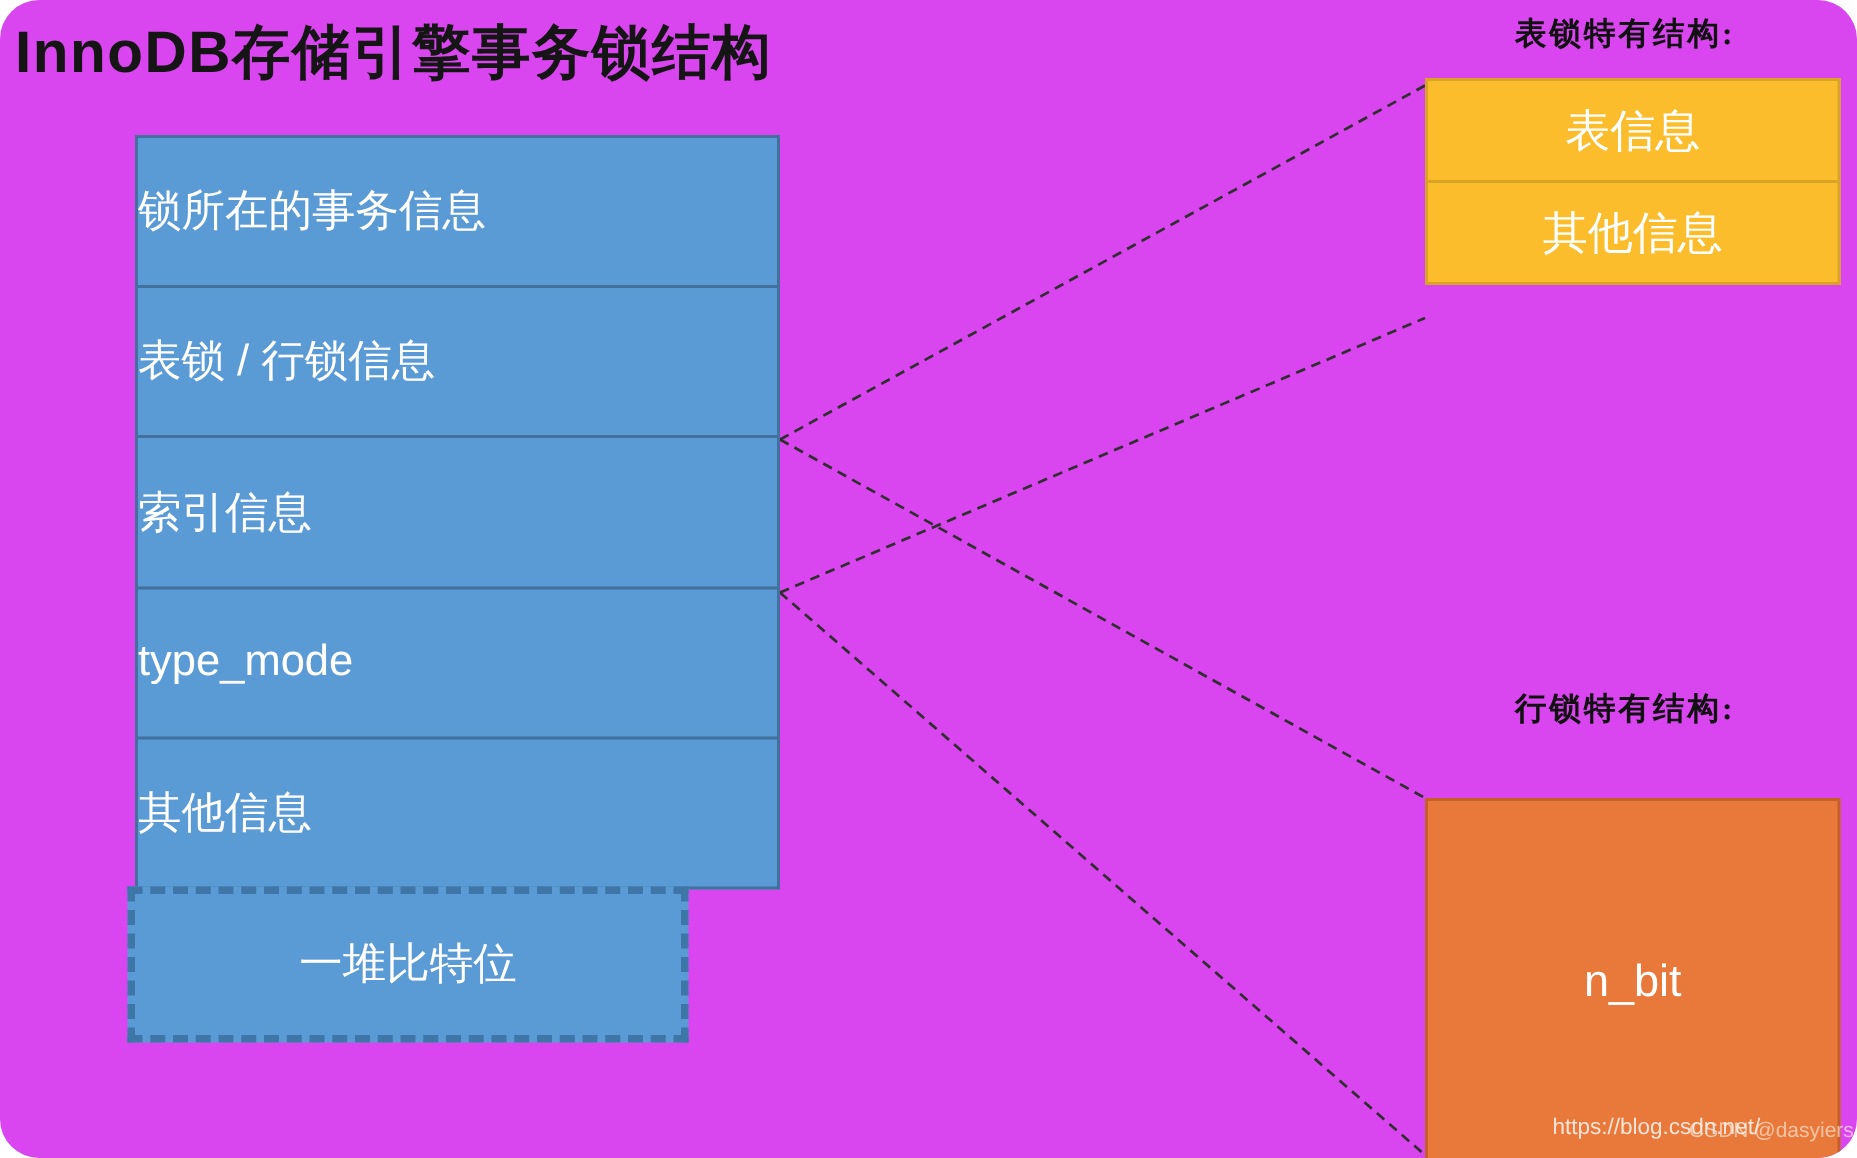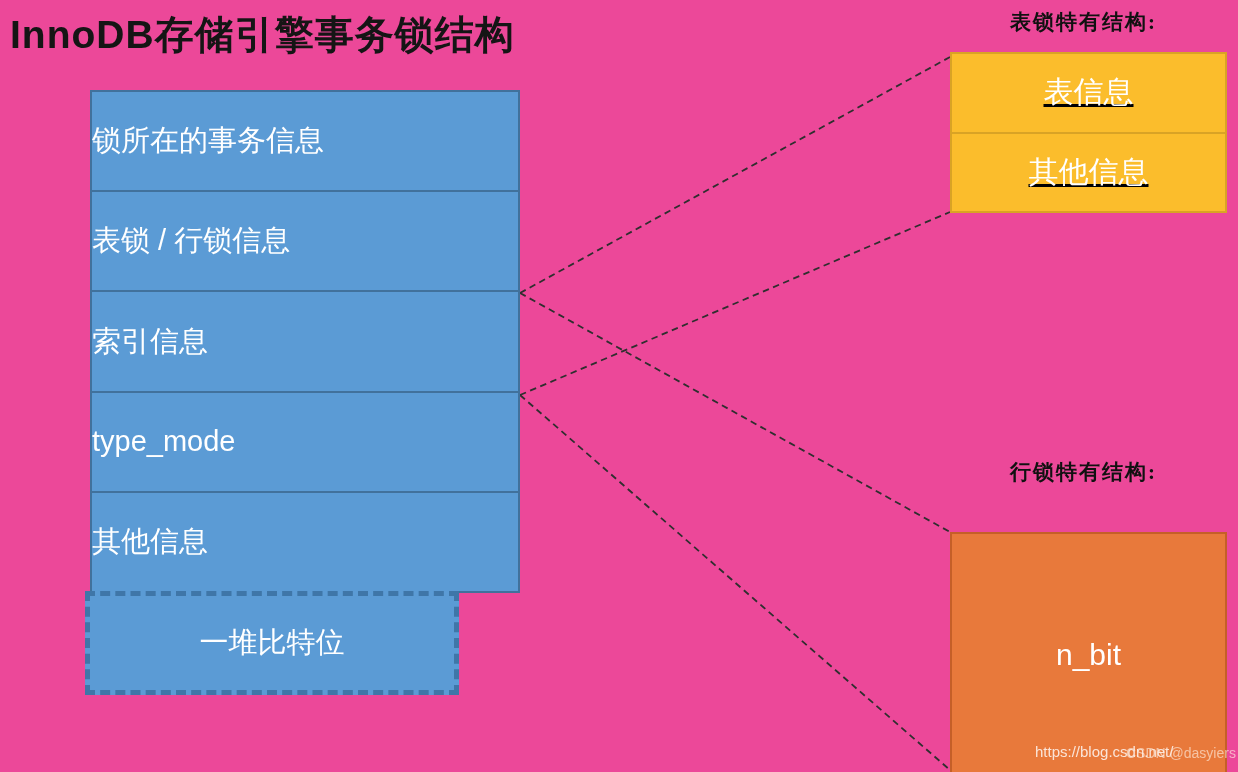--- a/index.html
+++ b/index.html
@@ -1,21 +1,22 @@
 <!DOCTYPE html>
 <html style="--blue_fill: #5B9BD5; --blue_border: #41719C; --dash_border: #3F76A8; --yellow_fill: #FBBD2C; --yellow_border: #D9A325; --orange_fill: #E8793B; --orange_border: #C55F28; --connector: #2F2F2F;"><head>
 <meta charset="utf-8">
 <style>
   html,body{margin:0;padding:0;}
   #stage{
     position:relative;
     width:1238px;height:772px;
-    background:#ec4899;
+    background:#d946ef;
     overflow:hidden;
     font-family:"Liberation Sans","DejaVu Sans",sans-serif;
+    border-radius:26px;
   }
   .title{
     position:absolute;left:10px;top:8px;
     font-size:39px;font-weight:700;color:#151515;
     letter-spacing:1px;white-space:nowrap;
   }
   
   .main-box{
     position:absolute;left:90px;top:90px;width:430px;height:503px;
     box-sizing:border-box;
@@ -45,24 +46,23 @@
     white-space:nowrap;letter-spacing:2px;
   }
   .heading-table{left:1010px;top:8px;}
   .heading-row{left:1010px;top:458px;}
   .side-box{
     position:absolute;left:950px;width:277px;
     box-sizing:border-box;
     display:flex;flex-direction:column;
   }
   .table-lock-box{
-    top:52px;height:161px;
+    top:52px;height:138px;
     background:var(--yellow_fill);
     border:2px solid var(--yellow_border);
-    text-decoration:underline;
   }
   .table-lock-box .row{border-bottom:2px solid var(--yellow_border);}
   .row-lock-box{
     top:532px;height:245px;
     background:var(--orange_fill);
     border:2px solid var(--orange_border);
   }
   .row-lock-box .row{border-bottom:2px solid var(--orange_border);}
   .side-box .row{
     flex:1;display:flex;align-items:center;justify-content:center;

